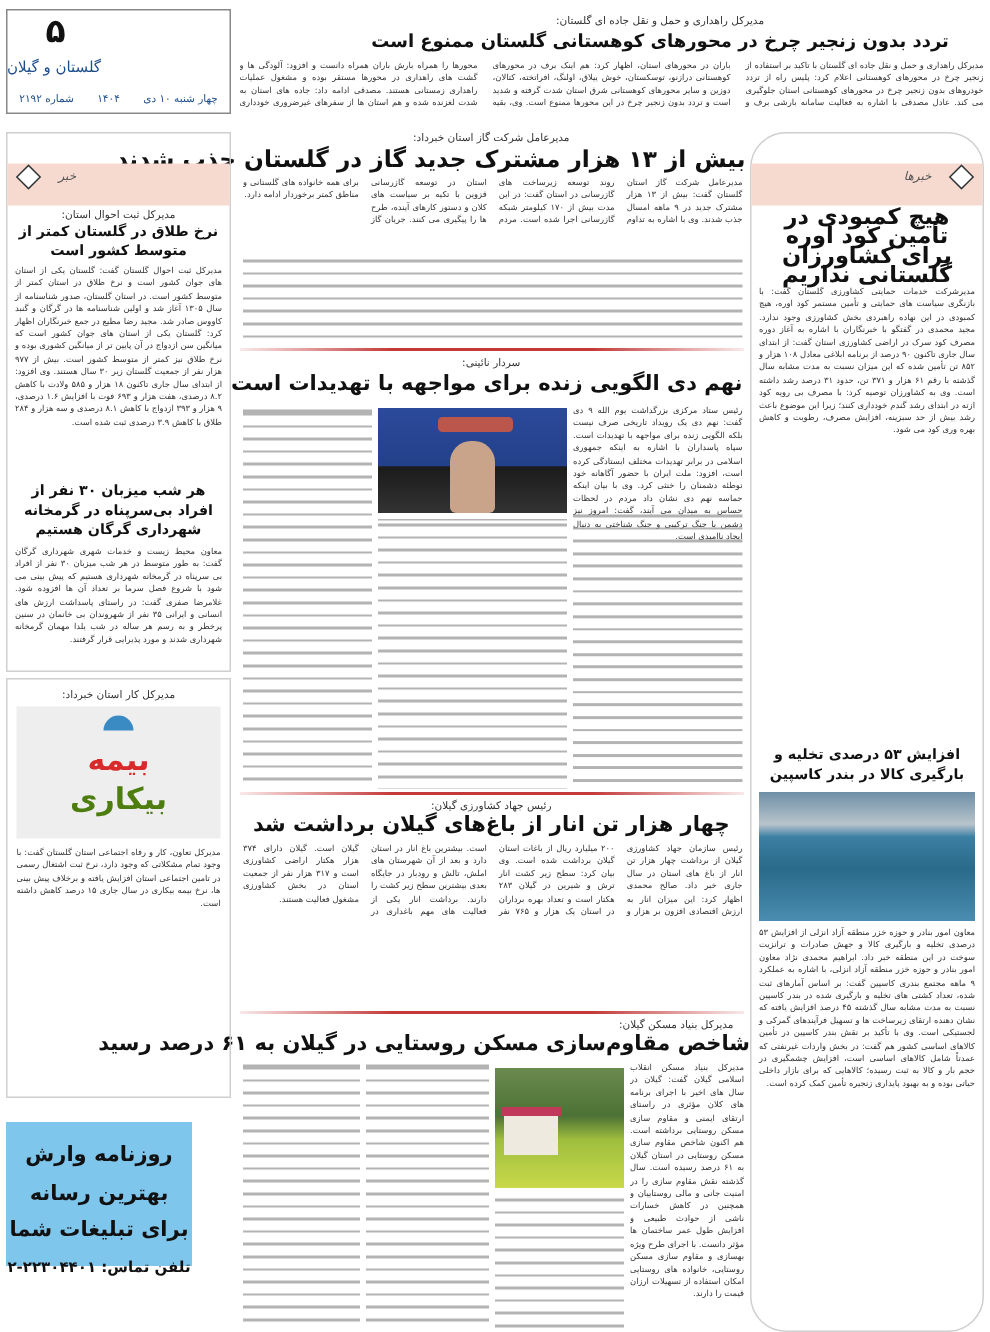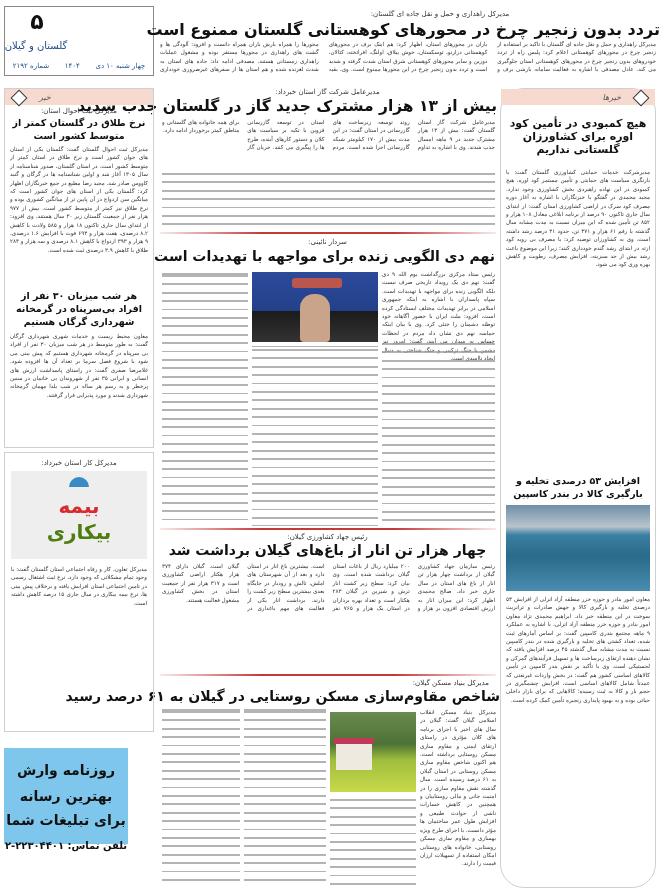--- a/index.html
+++ b/index.html
@@ -17,21 +17,21 @@
   .mast-date { position: absolute; left: 0; right: 0; bottom: 2px; height: 14px; display: flex; justify-content: space-around; font-size: 7px; color: #1d4d8a; align-items: center; }
 
   
   .txt { font-size: 5.6px; line-height: 8.4px; color: #333; text-align: justify; overflow: hidden; }
   .txtfill { background-image: repeating-linear-gradient(to bottom, #9a9a9a 0px, #9a9a9a 1.8px, transparent 1.8px, transparent 8.4px); background-position: 0 3px; opacity: .75; }
 
   .kicker { font-size: 7px; color: #333; text-align: center; }
   .h1 { font-weight: bold; color: #111; text-align: center; font-family: "DejaVu Sans", sans-serif; white-space: nowrap; }
 
   .box { border: 1px solid #cfcfcf; }
-  .tag-bar { background: #f6d9cf; height: 16px; position: relative; }
+  .tag-bar { background: #f6d9cf; height: 28px; position: relative; margin-top: 20px; }
   .tag-bar .lbl { position: absolute; right: 34px; top: 4px; font-size: 8px; color: #555; font-style: italic; }
   .tag-bar .diamond { position: absolute; right: 8px; top: 3px; width: 12px; height: 12px; border: 1.4px solid #333; transform: rotate(45deg); background: #fff; }
 
   .redrule { height: 2px; background: linear-gradient(to left, rgba(200,40,40,0.1), #c43a3a 30%, #c43a3a 70%, rgba(200,40,40,0.1)); }
 
   .photo { overflow: hidden; }
   .photo-press { background: linear-gradient(180deg, #2c4a9a 0%, #23408a 55%, #1b1b1b 56%, #333 100%); }
   .photo-port { background: linear-gradient(180deg, #6e8fa6 0%, #b8c4cc 25%, #3b7fa2 35%, #2a6a8a 60%, #4a8db0 100%); }
   .photo-house { background: linear-gradient(180deg, #6a8a50 0%, #4d7235 40%, #9fbe3e 60%, #c9d94a 100%); }
   .unemp { background: #eee; }
@@ -45,29 +45,29 @@
   <div class="mast-region" style="left:auto;right:0;width:auto;left:0;"></div>
   <div class="mast-date">
     <span>چهار شنبه ۱۰ دی</span>
     <span>۱۴۰۴</span>
     <span><span>شماره</span> <span>۲۱۹۲</span></span>
   </div>
 </div>
 <div class="abs" style="left:4px;top:40px;width:64px;text-align:center;font-size:10px;font-weight:normal;color:#1d4d8a;">گلستان و گیلان</div>
 
 <div class="abs kicker" style="left:220px;top:10px;width:440px;">مدیرکل راهداری و حمل و نقل جاده ای گلستان:</div>
-<div class="abs h1" style="left:220px;top:20px;width:440px;font-size:16px;">تردد بدون زنجیر چرخ در محورهای کوهستانی گلستان ممنوع است</div>
+<div class="abs h1" style="left:220px;top:20px;width:440px;font-size:12px;">تردد بدون زنجیر چرخ در محورهای کوهستانی گلستان ممنوع است</div>
 <div class="abs txt" style="left:160px;top:40px;width:496px;height:40px;column-count:3;column-gap:10px;">مدیرکل راهداری و حمل و نقل جاده ای گلستان با تاکید بر استفاده از زنجیر چرخ در محورهای کوهستانی اعلام کرد: پلیس راه از تردد خودروهای بدون زنجیر چرخ در محورهای کوهستانی استان جلوگیری می کند. عادل مصدقی با اشاره به فعالیت سامانه بارشی برف و باران در محورهای استان، اظهار کرد: هم اینک برف در محورهای کوهستانی درازنو، توسکستان، خوش ییلاق، اولنگ، افراتخته، کتالان، دوزین و سایر محورهای کوهستانی شرق استان شدت گرفته و شدید است و تردد بدون زنجیر چرخ در این محورها ممنوع است. وی، بقیه محورها را همراه بارش باران همراه دانست و افزود: آلودگی ها و گشت های راهداری در محورها مستقر بوده و مشغول عملیات راهداری زمستانی هستند. مصدقی ادامه داد: جاده های استان به شدت لغزنده شده و هم استان ها از سفرهای غیرضروری خودداری کرده و در صورتی که سفر ضروری است سفر کنند حتماً ضمن همراه داشتن تجهیزات زمستانی و اطمینان از سلامت فنی خودرو، قبل حرکت با سامانه ۱۴۱ از وضعیت راه ها مطلع شوند. وی خاطرنشان کرد: استان گلستان پنج هزار و ۳۷۱ کیلومتر انواع راه دارد که یکهزار و ۷۰۰ کیلومتر و ۵۰ کرده آن کوهستانی و برفگیر است.</div>
 
 <div class="abs box" style="left:500px;top:88px;width:156px;height:800px;border-radius:24px;">
   <div class="tag-bar">
     <span class="diamond"></span>
     <span class="lbl">خبرها</span>
   </div>
-  <div class="h1" style="font-size:11px;white-space:normal;padding:12px 6px;line-height:13px;">هیچ کمبودی در تأمین کود اوره برای کشاورزان گلستانی نداریم</div>
+  <div class="h1" style="font-size:15px;white-space:normal;padding:1px 6px;line-height:13px;">هیچ کمبودی در تأمین کود اوره برای کشاورزان گلستانی نداریم</div>
   <div class="txt" style="padding:0 5px;height:300px;">مدیرشرکت خدمات حمایتی کشاورزی گلستان گفت: با بازنگری سیاست های حمایتی و تأمین مستمر کود اوره، هیچ کمبودی در این نهاده راهبردی بخش کشاورزی وجود ندارد. مجید محمدی در گفتگو با خبرنگاران با اشاره به آغاز دوره مصرف کود سرک در اراضی کشاورزی استان گفت: از ابتدای سال جاری تاکنون ۹۰ درصد از برنامه ابلاغی معادل ۱۰۸ هزار و ۸۵۲ تن تأمین شده که این میزان نسبت به مدت مشابه سال گذشته با رقم ۶۱ هزار و ۳۷۱ تن، حدود ۳۱ درصد رشد داشته است. وی به کشاورزان توصیه کرد: با مصرف بی رویه کود ازته در ابتدای رشد گندم خودداری کنند؛ زیرا این موضوع باعث رشد بیش از حد سبزینه، افزایش مصرف، رطوبت و کاهش بهره وری کود می شود.</div>
   <div class="h1" style="font-size:9.5px;white-space:normal;padding:6px 6px 3px;line-height:13px;">افزایش ۵۳ درصدی تخلیه و بارگیری کالا در بندر کاسپین</div>
   <div class="photo photo-port" style="margin:2px 5px;height:86px;"></div>
   <div class="txt" style="padding:2px 5px;height:330px;">معاون امور بنادر و حوزه خزر منطقه آزاد انزلی از افزایش ۵۳ درصدی تخلیه و بارگیری کالا و جهش صادرات و ترانزیت سوخت در این منطقه خبر داد. ابراهیم محمدی نژاد معاون امور بنادر و حوزه خزر منطقه آزاد انزلی، با اشاره به عملکرد ۹ ماهه مجتمع بندری کاسپین گفت: بر اساس آمارهای ثبت شده، تعداد کشتی های تخلیه و بارگیری شده در بندر کاسپین نسبت به مدت مشابه سال گذشته ۴۵ درصد افزایش یافته که نشان دهنده ارتقای زیرساخت ها و تسهیل فرآیندهای گمرکی و لجستیکی است. وی با تأکید بر نقش بندر کاسپین در تأمین کالاهای اساسی کشور هم گفت: در بخش واردات غیرنفتی که عمدتاً شامل کالاهای اساسی است، افزایش چشمگیری در حجم بار و کالا به ثبت رسیده؛ کالاهایی که برای بازار داخلی حیاتی بوده و به بهبود پایداری زنجیره تأمین کمک کرده است.</div>
 </div>
 
 <div class="abs kicker" style="left:160px;top:88px;width:335px;">مدیرعامل شرکت گاز استان خبرداد:</div>
 <div class="abs h1" style="left:152px;top:97px;width:345px;font-size:15.5px;">بیش از ۱۳ هزار مشترک جدید گاز در گلستان جذب شدند</div>
 <div class="abs txt" style="left:162px;top:118px;width:333px;height:110px;column-count:4;column-gap:8px;">مدیرعامل شرکت گاز استان گلستان گفت: بیش از ۱۳ هزار مشترک جدید در ۹ ماهه امسال جذب شدند. وی با اشاره به تداوم روند توسعه زیرساخت های گازرسانی در استان گفت: در این مدت بیش از ۱۷۰ کیلومتر شبکه گازرسانی اجرا شده است. مردم استان در توسعه گازرسانی قزوین با تکیه بر سیاست های کلان و دستور کارهای آینده، طرح ها را پیگیری می کنند. جریان گاز برای همه خانواده های گلستانی و مناطق کمتر برخوردار ادامه دارد.</div>
 <div class="abs txtfill" style="left:162px;top:170px;width:333px;height:58px;"></div>

